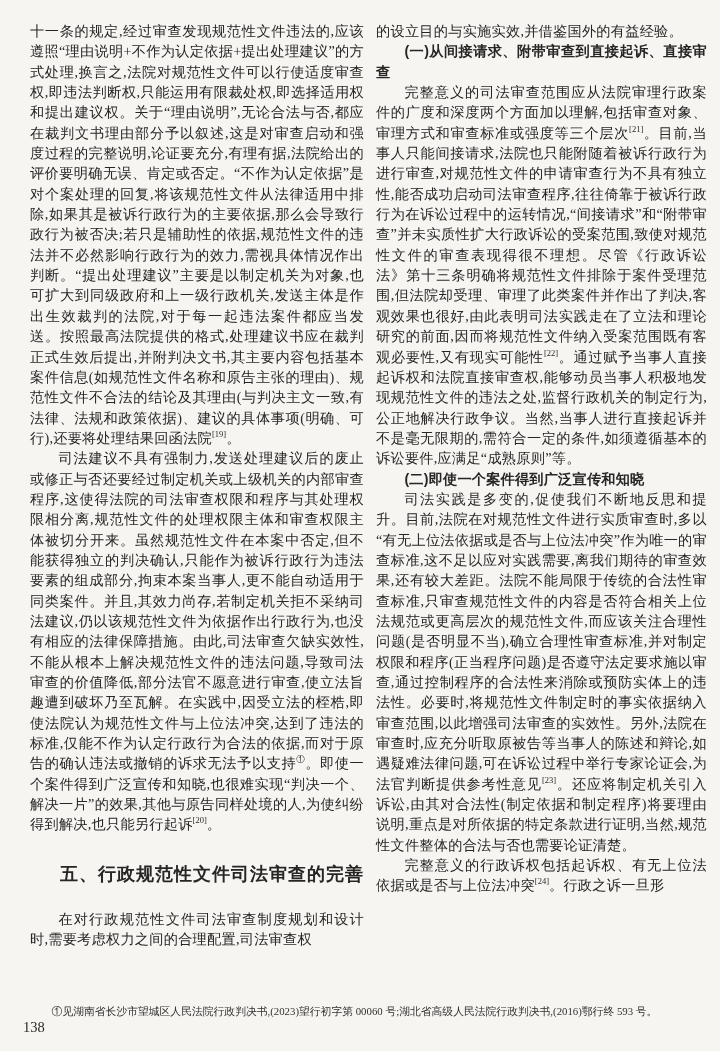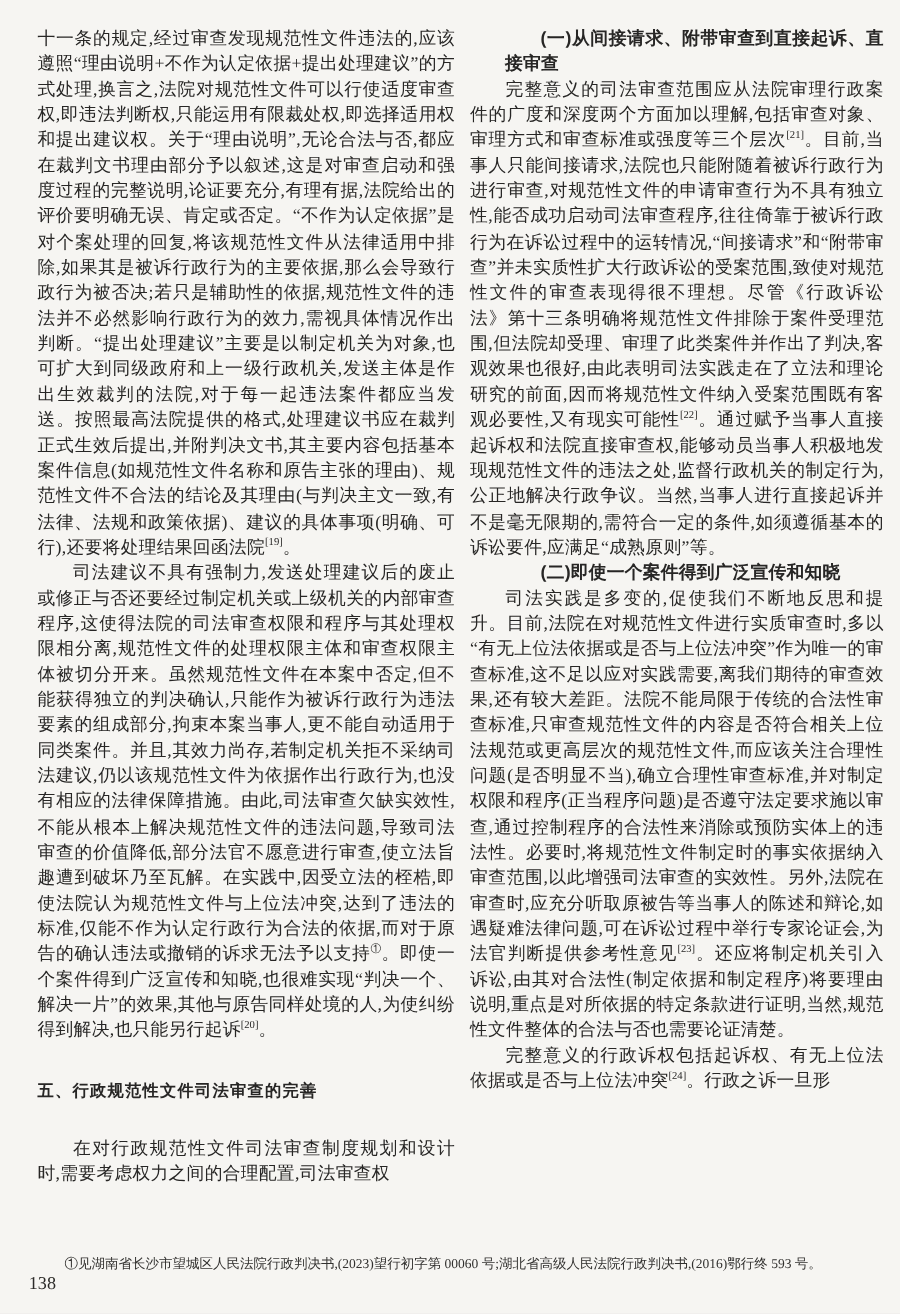--- a/index.html
+++ b/index.html
@@ -28,33 +28,32 @@
   .col-right { left: 376px; width: 331px; }
   p.indent { text-indent: 2em; }
   p.noindent { text-indent: 0; }
   sup {
     font-size: 8.5px;
     line-height: 0;
     letter-spacing: 0;
     vertical-align: super;
   }
   .section-heading {
-    font-family: Liberation Mono, monospace;
+    font-family: Liberation Serif, serif;
     font-weight: bold;
-    font-size: 13px;
+    font-size: 18px;
     letter-spacing: 1px;
-    text-align: left;
+    text-align: right;
     margin: 29px 0 25px 0;
   }
   .subheading {
     font-family: "Liberation Sans", "DejaVu Sans", sans-serif;
     font-weight: bold;
     text-indent: 2em;
     letter-spacing: 0.2px;
-    margin-left: 28px;
   }
   .footnote {
     position: absolute;
     left: 30px;
     right: 13px;
     top: 1004px;
     font-size: 10.8px;
     line-height: 14px;
     letter-spacing: 0;
     text-indent: 2em;
@@ -74,20 +73,21 @@
 <div class="page">
 
   <div class="col col-left">
     <p class="noindent"><span>十一条的规定,经过审查发现规范性文件违法的,应该遵照“理由说明+不作为认定依据+提出处理建议”的方式处理,换言之,法院对规范性文件可以行使适度审查权,即违法判断权,只能运用有限裁处权,即选择适用权和提出建议权。关于“理由说明”,无论合法与否,都应在裁判文书理由部分予以叙述,这是对审查启动和强度过程的完整说明,论证要充分,有理有据,法院给出的评价要明确无误、肯定或否定。“不作为认定依据”是对个案处理的回复,将该规范性文件从法律适用中排除,如果其是被诉行政行为的主要依据,那么会导致行政行为被否决;若只是辅助性的依据,规范性文件的违法并不必然影响行政行为的效力,需视具体情况作出判断。“提出处理建议”主要是以制定机关为对象,也可扩大到同级政府和上一级行政机关,发送主体是作出生效裁判的法院,对于每一起违法案件都应当发送。按照最高法院提供的格式,处理建议书应在裁判正式生效后提出,并附判决文书,其主要内容包括基本案件信息(如规范性文件名称和原告主张的理由)、规范性文件不合法的结论及其理由(与判决主文一致,有法律、法规和政策依据)、建议的具体事项(明确、可行),还要将处理结果回函法院</span><sup>[19]</sup><span>。</span></p>
     <p class="indent"><span>司法建议不具有强制力,发送处理建议后的废止或修正与否还要经过制定机关或上级机关的内部审查程序,这使得法院的司法审查权限和程序与其处理权限相分离,规范性文件的处理权限主体和审查权限主体被切分开来。虽然规范性文件在本案中否定,但不能获得独立的判决确认,只能作为被诉行政行为违法要素的组成部分,拘束本案当事人,更不能自动适用于同类案件。并且,其效力尚存,若制定机关拒不采纳司法建议,仍以该规范性文件为依据作出行政行为,也没有相应的法律保障措施。由此,司法审查欠缺实效性,不能从根本上解决规范性文件的违法问题,导致司法审查的价值降低,部分法官不愿意进行审查,使立法旨趣遭到破坏乃至瓦解。在实践中,因受立法的桎梏,即使法院认为规范性文件与上位法冲突,达到了违法的标准,仅能不作为认定行政行为合法的依据,而对于原告的确认违法或撤销的诉求无法予以支持</span><sup>①</sup><span>。即使一个案件得到广泛宣传和知晓,也很难实现“判决一个、解决一片”的效果,其他与原告同样处境的人,为使纠纷得到解决,也只能另行起诉</span><sup>[20]</sup><span>。</span></p>
     <h2 class="section-heading">五、行政规范性文件司法审查的完善</h2>
     <p class="indent">在对行政规范性文件司法审查制度规划和设计时,需要考虑权力之间的合理配置,司法审查权</p>
   </div>
 
   <div class="col col-right">
+    <p class="noindent">的设立目的与实施实效,并借鉴国外的有益经验。</p>
     <p class="subheading">(一)从间接请求、附带审查到直接起诉、直接审查</p>
     <p class="indent"><span>完整意义的司法审查范围应从法院审理行政案件的广度和深度两个方面加以理解,包括审查对象、审理方式和审查标准或强度等三个层次</span><sup>[21]</sup><span>。目前,当事人只能间接请求,法院也只能附随着被诉行政行为进行审查,对规范性文件的申请审查行为不具有独立性,能否成功启动司法审查程序,往往倚靠于被诉行政行为在诉讼过程中的运转情况,“间接请求”和“附带审查”并未实质性扩大行政诉讼的受案范围,致使对规范性文件的审查表现得很不理想。尽管《行政诉讼法》第十三条明确将规范性文件排除于案件受理范围,但法院却受理、审理了此类案件并作出了判决,客观效果也很好,由此表明司法实践走在了立法和理论研究的前面,因而将规范性文件纳入受案范围既有客观必要性,又有现实可能性</span><sup>[22]</sup><span>。通过赋予当事人直接起诉权和法院直接审查权,能够动员当事人积极地发现规范性文件的违法之处,监督行政机关的制定行为,公正地解决行政争议。当然,当事人进行直接起诉并不是毫无限期的,需符合一定的条件,如须遵循基本的诉讼要件,应满足“成熟原则”等。</span></p>
     <p class="subheading">(二)即使一个案件得到广泛宣传和知晓</p>
     <p class="indent"><span>司法实践是多变的,促使我们不断地反思和提升。目前,法院在对规范性文件进行实质审查时,多以“有无上位法依据或是否与上位法冲突”作为唯一的审查标准,这不足以应对实践需要,离我们期待的审查效果,还有较大差距。法院不能局限于传统的合法性审查标准,只审查规范性文件的内容是否符合相关上位法规范或更高层次的规范性文件,而应该关注合理性问题(是否明显不当),确立合理性审查标准,并对制定权限和程序(正当程序问题)是否遵守法定要求施以审查,通过控制程序的合法性来消除或预防实体上的违法性。必要时,将规范性文件制定时的事实依据纳入审查范围,以此增强司法审查的实效性。另外,法院在审查时,应充分听取原被告等当事人的陈述和辩论,如遇疑难法律问题,可在诉讼过程中举行专家论证会,为法官判断提供参考性意见</span><sup>[23]</sup><span>。还应将制定机关引入诉讼,由其对合法性(制定依据和制定程序)将要理由说明,重点是对所依据的特定条款进行证明,当然,规范性文件整体的合法与否也需要论证清楚。</span></p>
     <p class="indent"><span>完整意义的行政诉权包括起诉权、有无上位法依据或是否与上位法冲突</span><sup>[24]</sup><span>。行政之诉一旦形</span></p>
   </div>
 
   <div class="footnote">①见湖南省长沙市望城区人民法院行政判决书,(2023)望行初字第 00060 号;湖北省高级人民法院行政判决书,(2016)鄂行终 593 号。</div>
   <div class="page-number">138</div>
 

